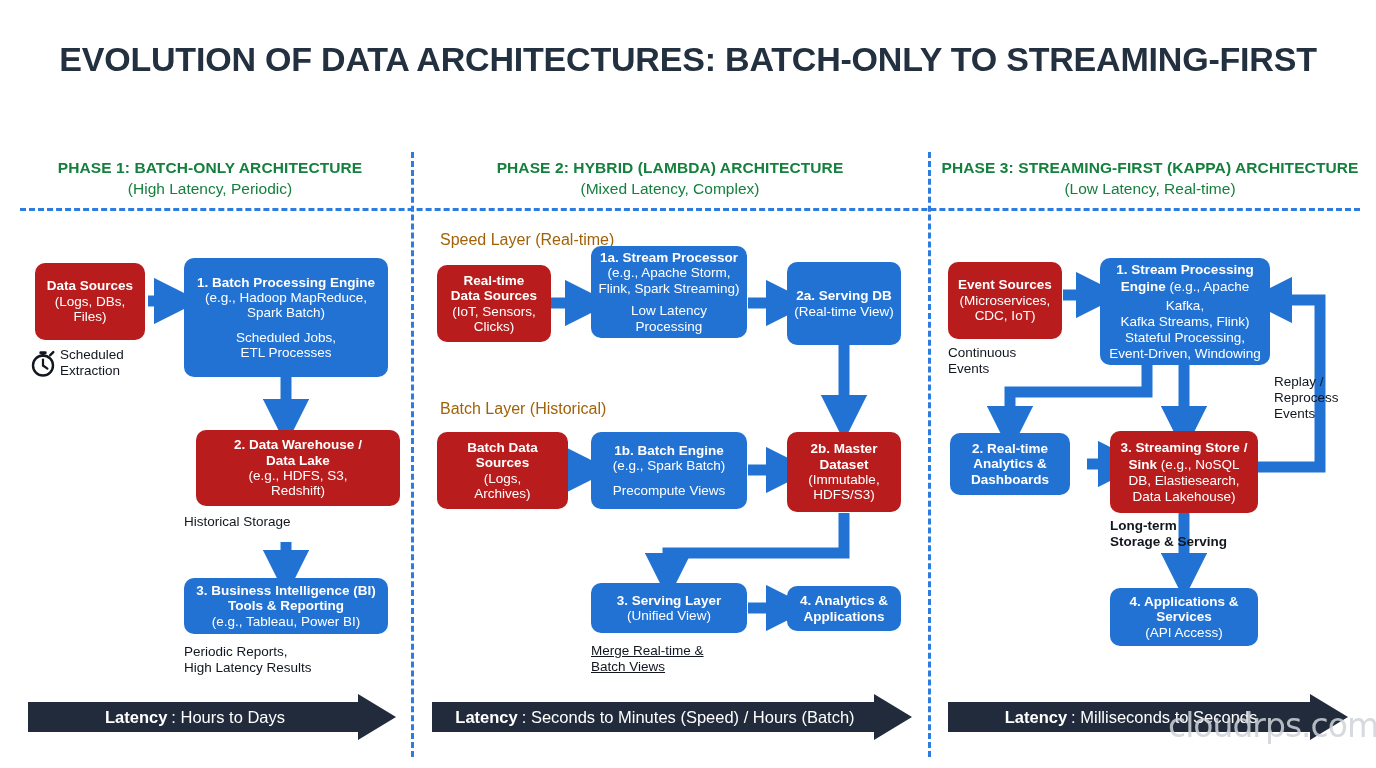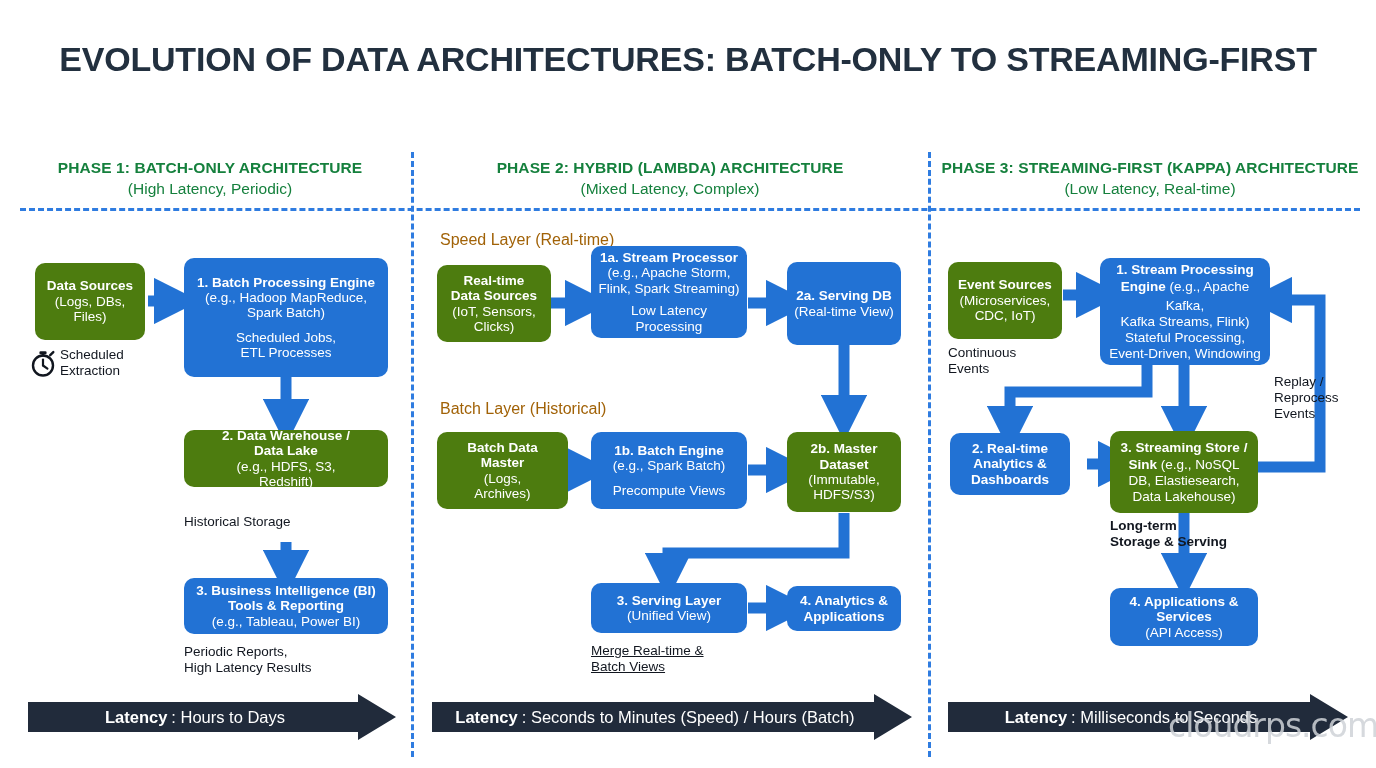--- a/index.html
+++ b/index.html
@@ -33,21 +33,21 @@
 
   
   .node{
     position:absolute;box-sizing:border-box;
     border-radius:10px;
     display:flex;flex-direction:column;align-items:center;justify-content:center;
     text-align:center;
     padding:4px 6px;
     line-height:1.14;
   }
-  .node.dark{background:#4d7c0f;color:#ffffff;}
+  .node.dark{background:#b91c1c;color:#ffffff;}
   .node.blue{background:#2272d4;color:#ffffff;}
   .node .hl{font-weight:bold;font-size:13.5px;}
   .node .sub{font-weight:normal;font-size:13.5px;}
   .node .gap{height:9px;}
   .node .note{font-weight:normal;font-size:13.5px;}
 
   
   .caption{
     position:absolute;text-align:left;
     font-size:13.5px;color:#11161f;line-height:1.2;
@@ -159,21 +159,21 @@
 
   <div class="node blue" style="left:184px;top:258px;width:204px;height:119px;">
     <div class="hl">1. Batch Processing Engine</div>
     <div class="sub">(e.g., Hadoop MapReduce,</div>
     <div class="sub">Spark Batch)</div>
     <div class="gap"></div>
     <div class="note">Scheduled Jobs,</div>
     <div class="note">ETL Processes</div>
   </div>
 
-  <div class="node dark" style="left:184px;top:430px;width:204px;height:57px;">
+  <div class="node dark" style="left:196px;top:430px;width:204px;height:76px;">
     <div class="hl">2. Data Warehouse /</div>
     <div class="hl">Data Lake</div>
     <div class="sub">(e.g., HDFS, S3,</div>
     <div class="sub">Redshift)</div>
   </div>
 
   <div class="caption" style="left:184px;top:514px;width:204px;">
     <div>Historical Storage</div>
   </div>
 
@@ -208,21 +208,21 @@
 
   <div class="node blue" style="left:787px;top:262px;width:114px;height:83px;">
     <div class="hl">2a. Serving DB</div>
     <div class="sub">(Real-time View)</div>
   </div>
 
   <div class="layer-label" style="left:440px;top:399px;">Batch Layer (Historical)</div>
 
   <div class="node dark" style="left:437px;top:432px;width:131px;height:77px;">
     <div class="hl">Batch Data</div>
-    <div class="hl">Master</div>
+    <div class="hl">Sources</div>
     <div class="sub">(Logs,</div>
     <div class="sub">Archives)</div>
   </div>
 
   <div class="node blue" style="left:591px;top:432px;width:156px;height:77px;">
     <div class="hl">1b. Batch Engine</div>
     <div class="sub">(e.g., Spark Batch)</div>
     <div class="gap"></div>
     <div class="note">Precompute Views</div>
   </div>

